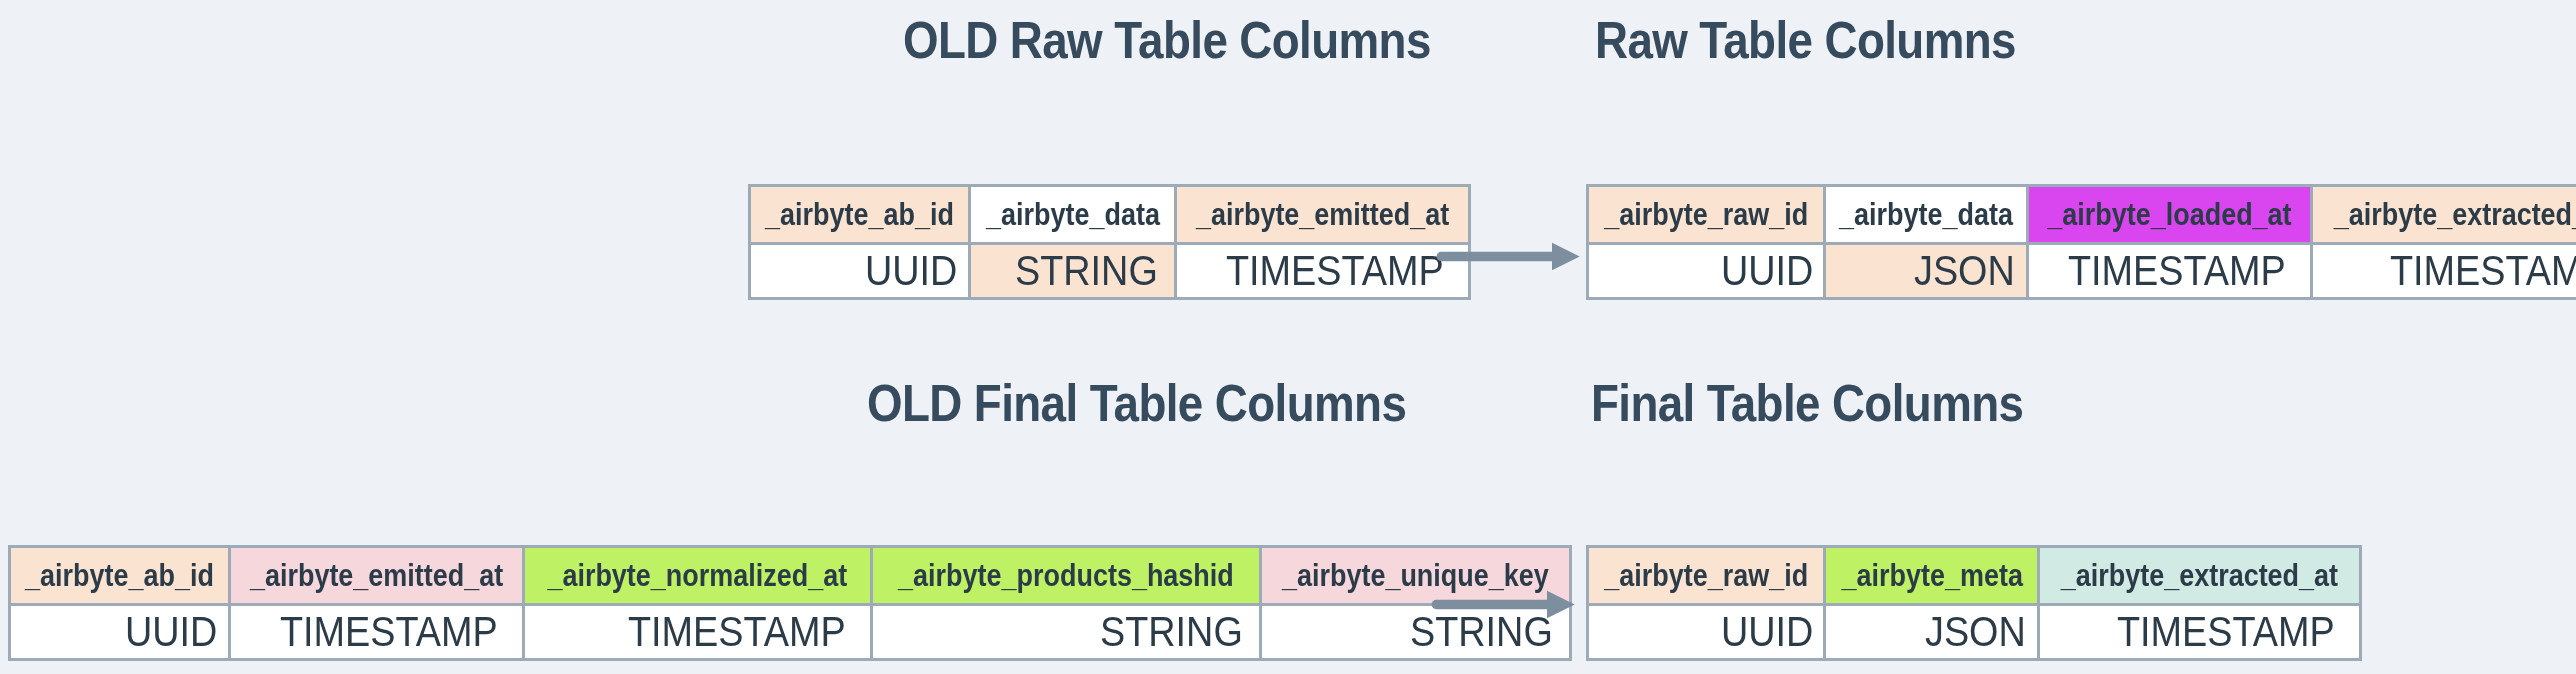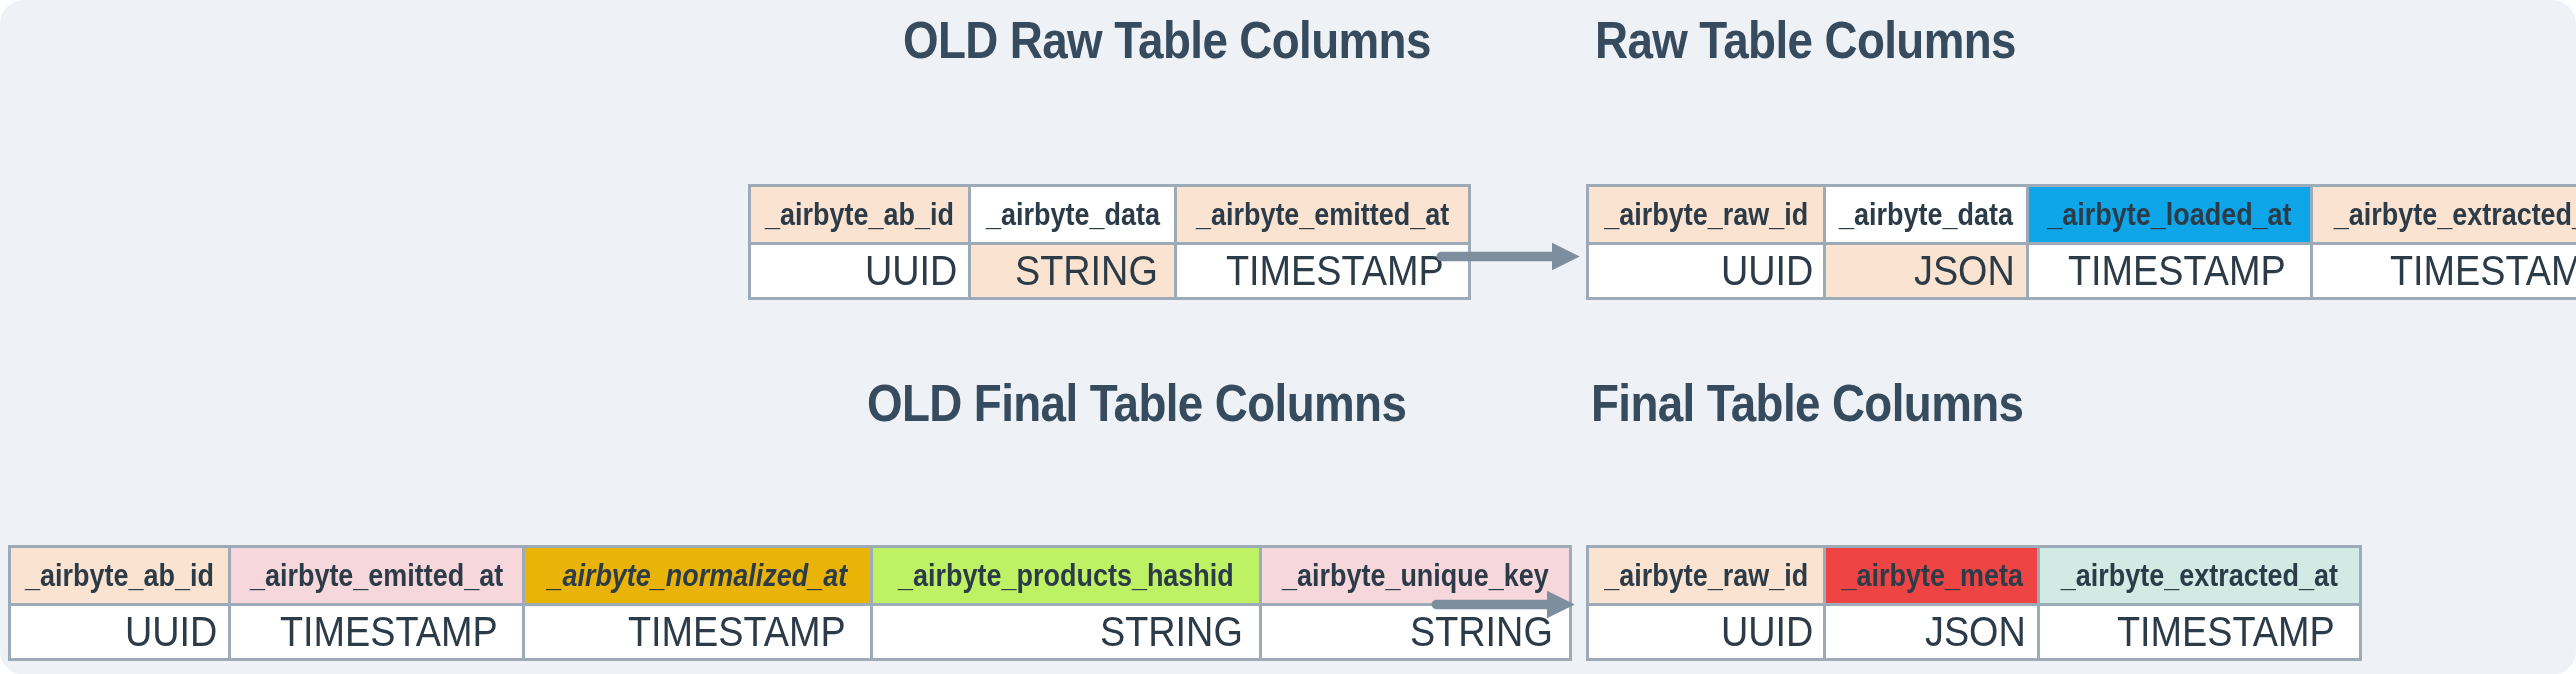--- a/index.html
+++ b/index.html
@@ -1,21 +1,20 @@
 <!DOCTYPE html>
 <html style="--bg: #eef1f5; --white: #ffffff; --peach: #fbe3d1; --pink: #f6d7dc; --teal: #d2eae4; --border: #9dabb9; --text: #2c3b48; --title: #374b5e; --arrow: #7d8e9e;font-size:11.6px"><head>
 <meta charset="utf-8">
 <style>
   html,body{margin:0;padding:0;}
   .canvas{
     position:relative;width:2576px;height:675px;
     background:var(--bg,#eef1f5);
     font-family:"Liberation Sans",sans-serif;
     overflow:hidden;
-    border-radius:24px;
   }
   .diagram-title{
     position:absolute;
     font-size:52px;font-weight:700;line-height:1;
     letter-spacing:-0.7px;white-space:nowrap;
     color:var(--title,#374b5e);
     transform:scaleX(0.88);transform-origin:left top;
   }
   .cols-table{
     position:absolute;border-collapse:collapse;table-layout:fixed;padding-left:13px;
@@ -67,21 +66,21 @@
     <colgroup>
         <col style="width:218px">
         <col style="width:204px">
         <col style="width:273px">
         <col style="width:283px">
       </colgroup>
     <tbody>
       <tr>
         <th style="background: rgb(251, 227, 209);"><span class="c">_airbyte_raw_id</span></th>
         <th style="background: rgb(255, 255, 255);"><span class="c">_airbyte_data</span></th>
-        <th style="background: #0ea5e9;"><span class="c">_airbyte_loaded_at</span></th>
+        <th style="background: #d946ef;"><span class="c">_airbyte_loaded_at</span></th>
         <th style="background: rgb(251, 227, 209);"><span class="c">_airbyte_extracted_at</span></th>
       </tr>
       <tr>
         <td style="background: rgb(255, 255, 255);"><span class="c">UUID</span></td>
         <td style="background: rgb(251, 227, 209);"><span class="c">JSON</span></td>
         <td style="background: rgb(255, 255, 255);"><span class="c">TIMESTAMP</span></td>
         <td style="background: rgb(255, 255, 255);"><span class="c">TIMESTAMP</span></td>
       </tr>
     </tbody>
   </table>
@@ -99,21 +98,21 @@
         <col style="width:214px">
         <col style="width:271px">
         <col style="width:312px">
         <col style="width:345px">
         <col style="width:279px">
       </colgroup>
     <tbody>
       <tr>
         <th style="background: rgb(251, 227, 209);"><span class="c">_airbyte_ab_id</span></th>
         <th style="background: rgb(246, 215, 220);"><span class="c">_airbyte_emitted_at</span></th>
-        <th style="background: #eab308; font-style: italic;"><span class="c">_airbyte_normalized_at</span></th>
+        <th style="background: #bef264;"><span class="c">_airbyte_normalized_at</span></th>
         <th style="background: #bef264;"><span class="c">_airbyte_products_hashid</span></th>
         <th style="background: rgb(246, 215, 220);"><span class="c">_airbyte_unique_key</span></th>
       </tr>
       <tr>
         <td style="background: rgb(255, 255, 255);"><span class="c">UUID</span></td>
         <td style="background: rgb(255, 255, 255);"><span class="c">TIMESTAMP</span></td>
         <td style="background: rgb(255, 255, 255);"><span class="c">TIMESTAMP</span></td>
         <td style="background: rgb(255, 255, 255);"><span class="c">STRING</span></td>
         <td style="background: rgb(255, 255, 255);"><span class="c">STRING</span></td>
       </tr>
@@ -122,21 +121,21 @@
 
   <table class="cols-table" style="left:1586px;top:545px;">
     <colgroup>
         <col style="width:218px">
         <col style="width:214px">
         <col style="width:295px">
       </colgroup>
     <tbody>
       <tr>
         <th style="background: rgb(251, 227, 209);"><span class="c">_airbyte_raw_id</span></th>
-        <th style="background: #ef4444;"><span class="c">_airbyte_meta</span></th>
+        <th style="background: #bef264;"><span class="c">_airbyte_meta</span></th>
         <th style="background: rgb(210, 234, 228);"><span class="c">_airbyte_extracted_at</span></th>
       </tr>
       <tr>
         <td style="background: rgb(255, 255, 255);"><span class="c">UUID</span></td>
         <td style="background: rgb(255, 255, 255);"><span class="c">JSON</span></td>
         <td style="background: rgb(255, 255, 255);"><span class="c">TIMESTAMP</span></td>
       </tr>
     </tbody>
   </table>
 

